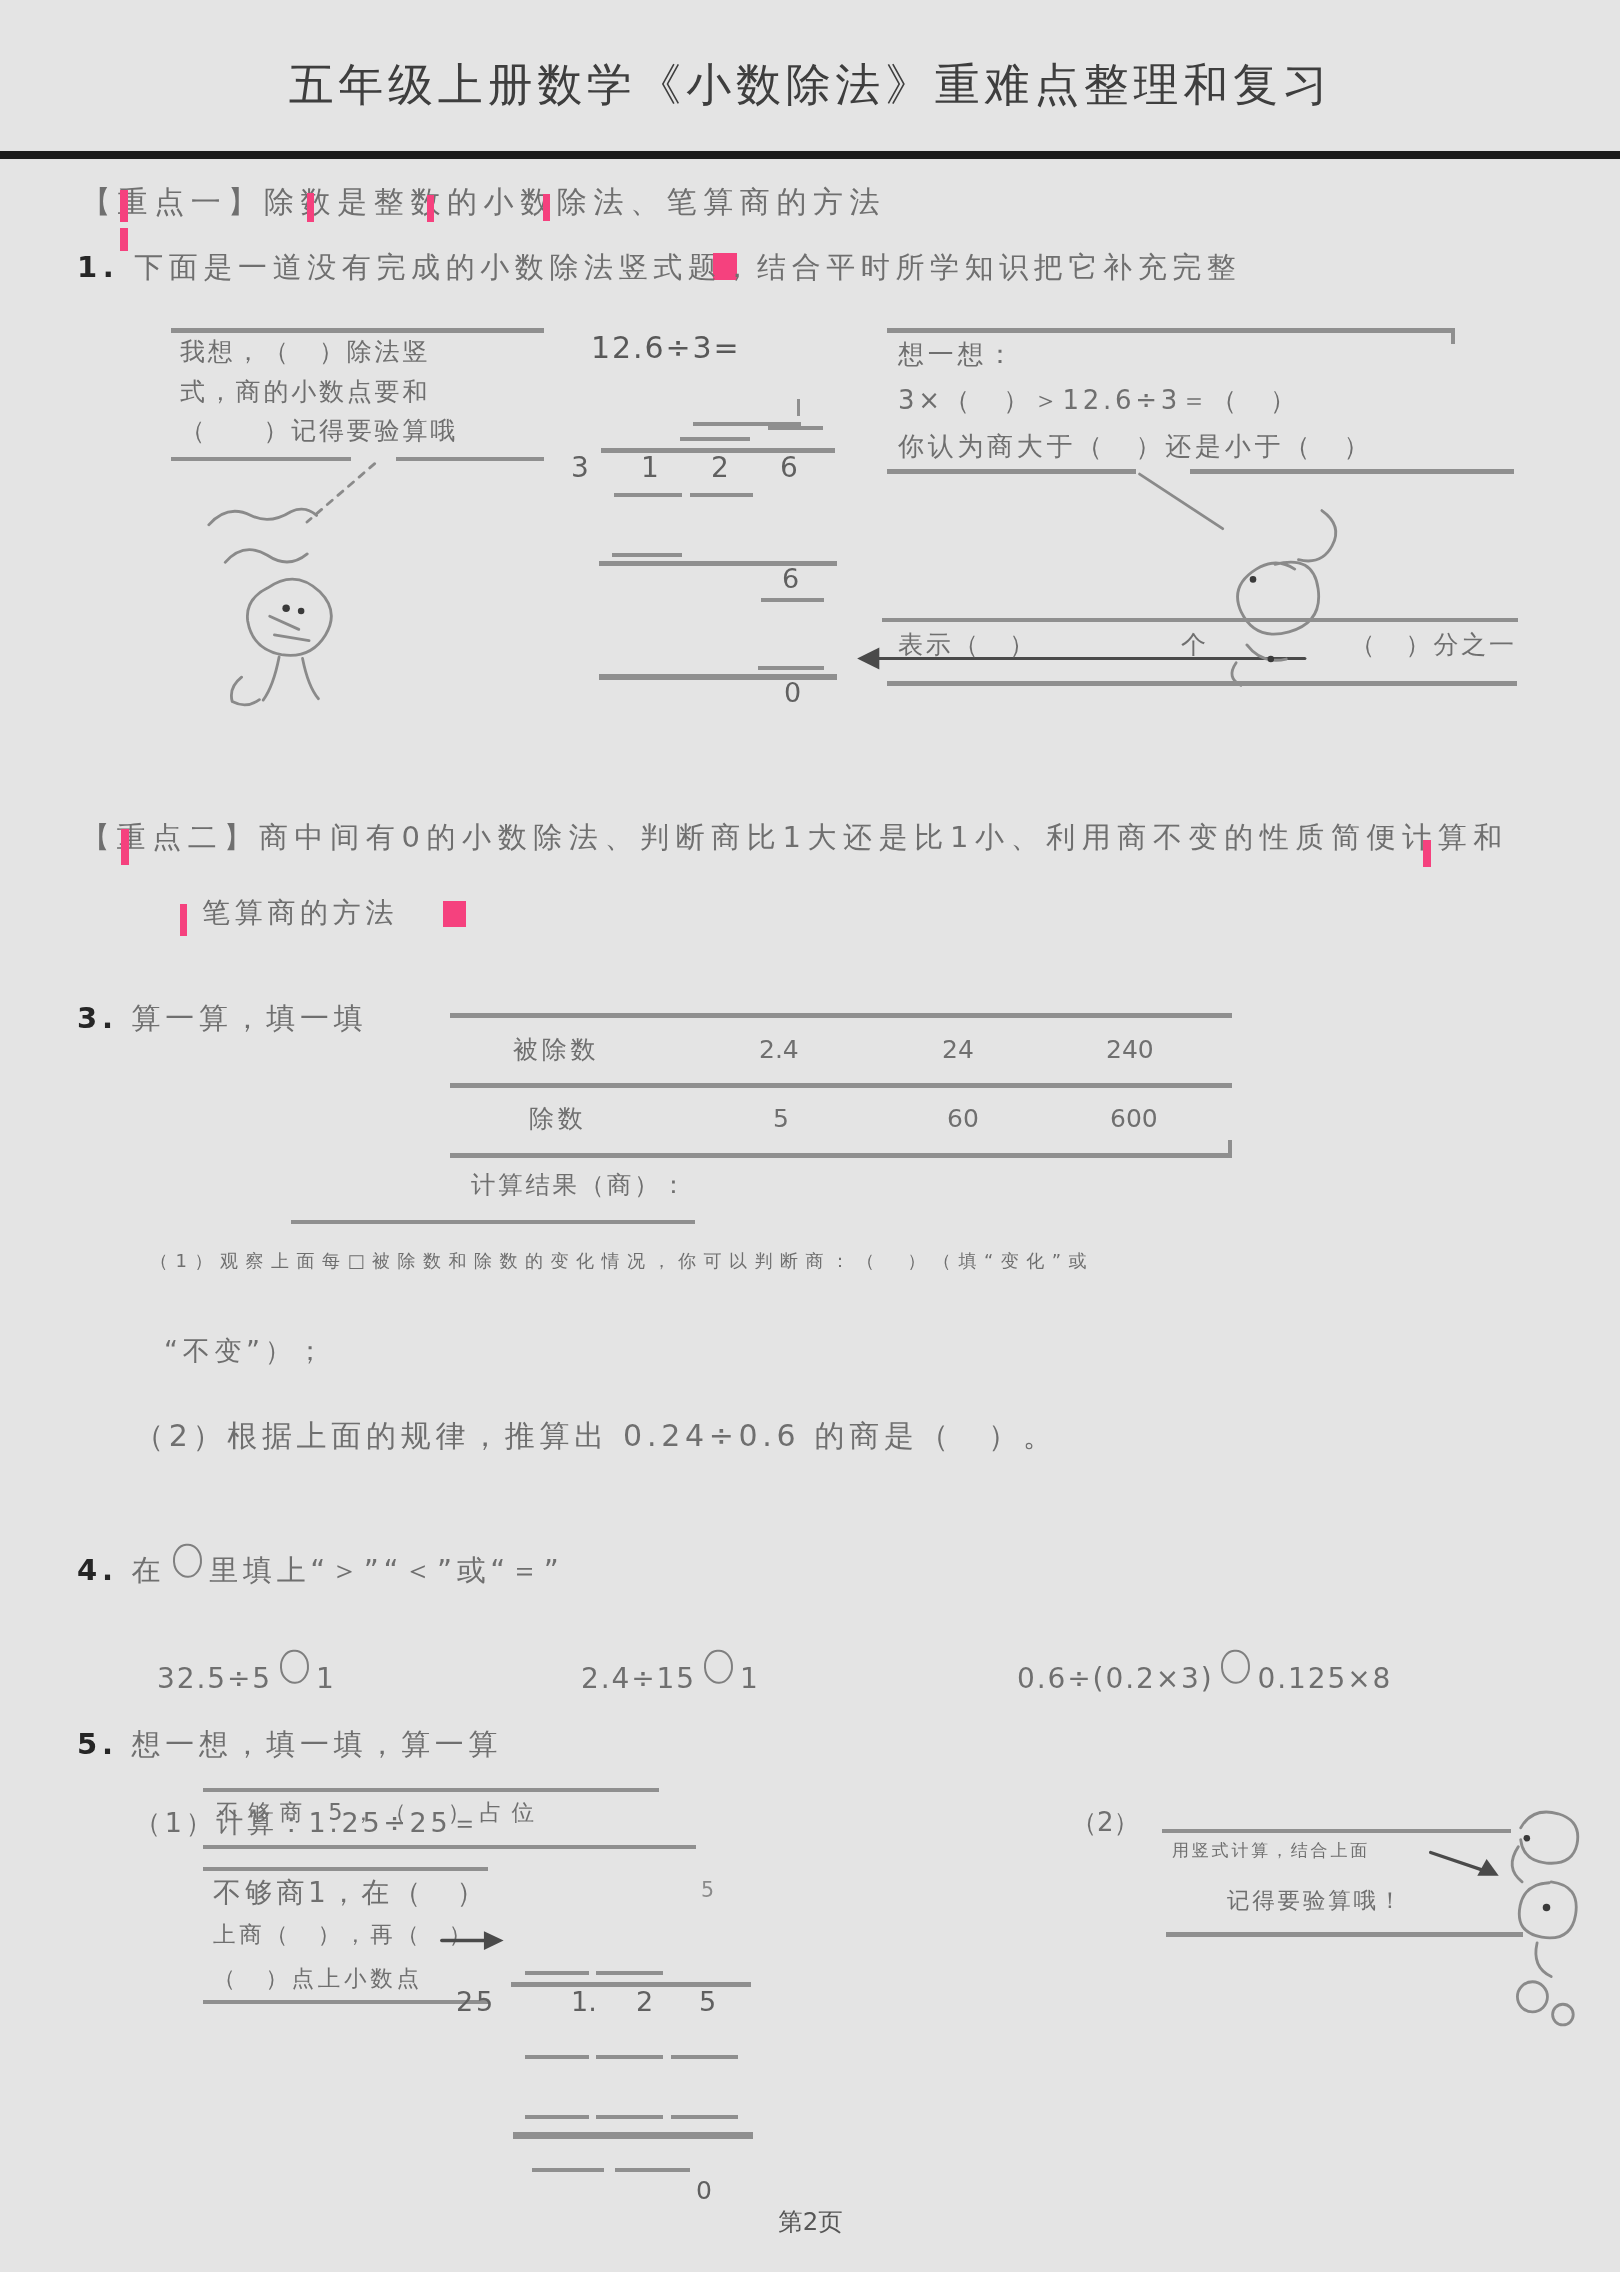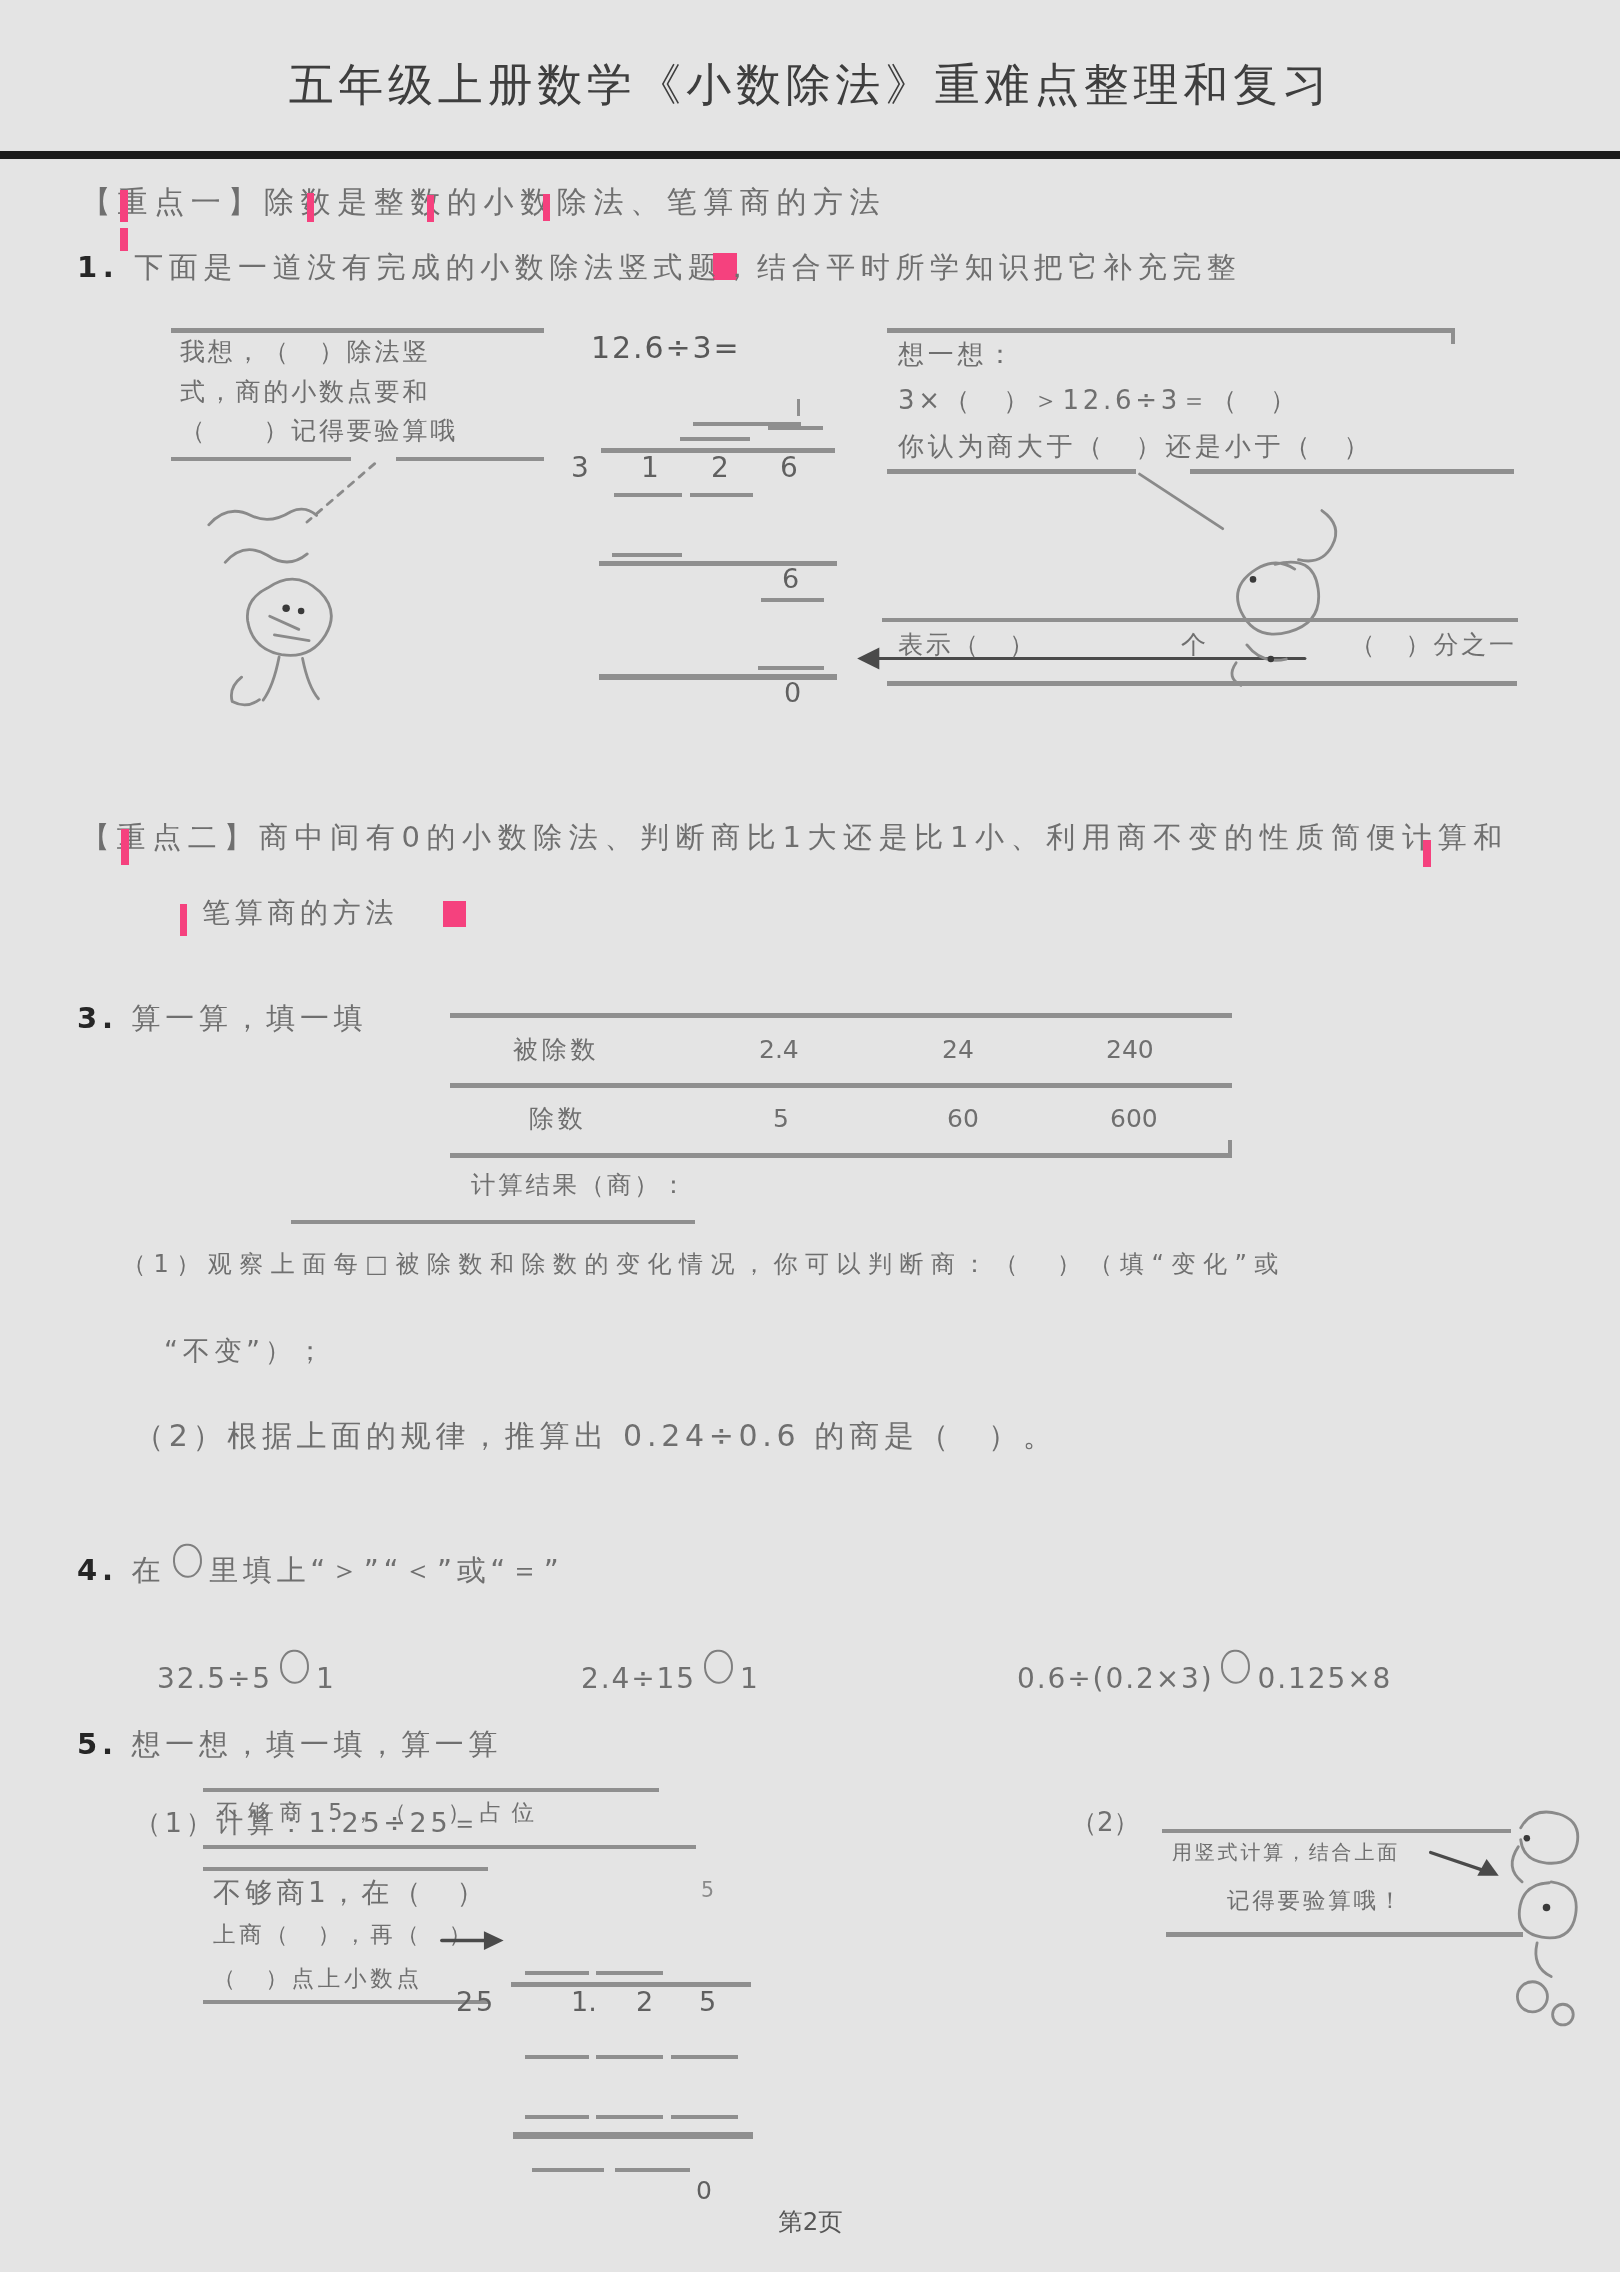--- a/index.html
+++ b/index.html
@@ -145,21 +145,21 @@
   <div class="ln" style="left:450px;top:1083px;width:782px;height:4.7px"></div>
   <div class="t" style="left:529px;top:1106px;font-size:25px;letter-spacing:3.7px">除数</div>
   <div class="t" style="left:773px;top:1106px;font-size:25px">5</div>
   <div class="t" style="left:947px;top:1106px;font-size:25px">60</div>
   <div class="t" style="left:1110px;top:1106px;font-size:25px">600</div>
   <div class="ln" style="left:450px;top:1153px;width:782px;height:4.7px"></div>
   <div class="ln" style="left:1228px;top:1140px;width:3.7px;height:17px"></div>
   <div class="t" style="left:471px;top:1173px;font-size:24.4px;letter-spacing:2.8px">计算结果（商）：</div>
   <div class="ln" style="left:291px;top:1220px;width:404px;height:3.7px"></div>
 
-  <div class="t" style="left:122px;top:1252px;font-size:24px;letter-spacing:7.5px">（1）观察上面每□被除数和除数的变化情况，你可以判断商：（　）（填“变化”或</div>
+  <div class="t" style="left:150px;top:1252px;font-size:18px;letter-spacing:7.5px">（1）观察上面每□被除数和除数的变化情况，你可以判断商：（　）（填“变化”或</div>
   <div class="t" style="left:164px;top:1337px;font-size:27px;letter-spacing:4.7px">“不变”）；</div>
   <div class="t" style="left:134px;top:1421px;font-size:30px;letter-spacing:4.7px">（2）根据上面的规律，推算出 0.24÷0.6 的商是（　）。</div>
 
   <div class="t" style="left:77px;top:1555px;font-size:29px;letter-spacing:4.7px">
     <span class="num">4.</span>
     <span>在</span><span class="circle"></span><span>里填上“＞”“＜”或“＝”</span>
   </div>
 
   <div class="cmp" style="left:157px;top:1661px">
     <span>32.5÷5</span>
@@ -178,21 +178,21 @@
   </div>
 
   <div class="t" style="left:77px;top:1730px;font-size:29px;letter-spacing:4.7px">
     <span class="num">5.</span>
     <span>想一想，填一填，算一算</span>
   </div>
   <div class="t" style="left:134px;top:1809px;font-size:27px;letter-spacing:3.7px">（1）计算：1.25÷25＝</div>
   <div class="t" style="left:1071px;top:1809px;font-size:26px">（2）</div>
 
   <div class="ln" style="left:1162px;top:1829px;width:349px;height:3.7px"></div>
-  <div class="t" style="left:1172px;top:1842px;font-size:20px;letter-spacing:2.8px">用竖式计算，结合上面</div>
+  <div class="t" style="left:1172px;top:1842px;font-size:17px;letter-spacing:2.8px">用竖式计算，结合上面</div>
   <div class="t" style="left:1227px;top:1889px;font-size:22.5px;letter-spacing:2.8px">记得要验算哦！</div>
   <div class="ln" style="left:1166px;top:1932px;width:357px;height:4.7px"></div>
   <svg class="doodle" style="left:1425px;top:1842px" width="84" height="47" viewBox="0 0 180 100">
     <line class="strokeD" x1="12" y1="22" x2="130" y2="62"></line>
     <polygon points="158,72 112,72 132,36" fill="#4a4a4a"></polygon>
   </svg>
 
   <svg class="doodle" style="left:1476px;top:1795px" width="141" height="244" viewBox="0 0 300 520">
     <path class="stroke" d="M95,70 q25,-45 80,-30 q50,15 40,65 q-10,45 -65,40 q-50,-5 -55,-50"></path>
     <path class="stroke" d="M90,110 q-30,45 8,75"></path>

